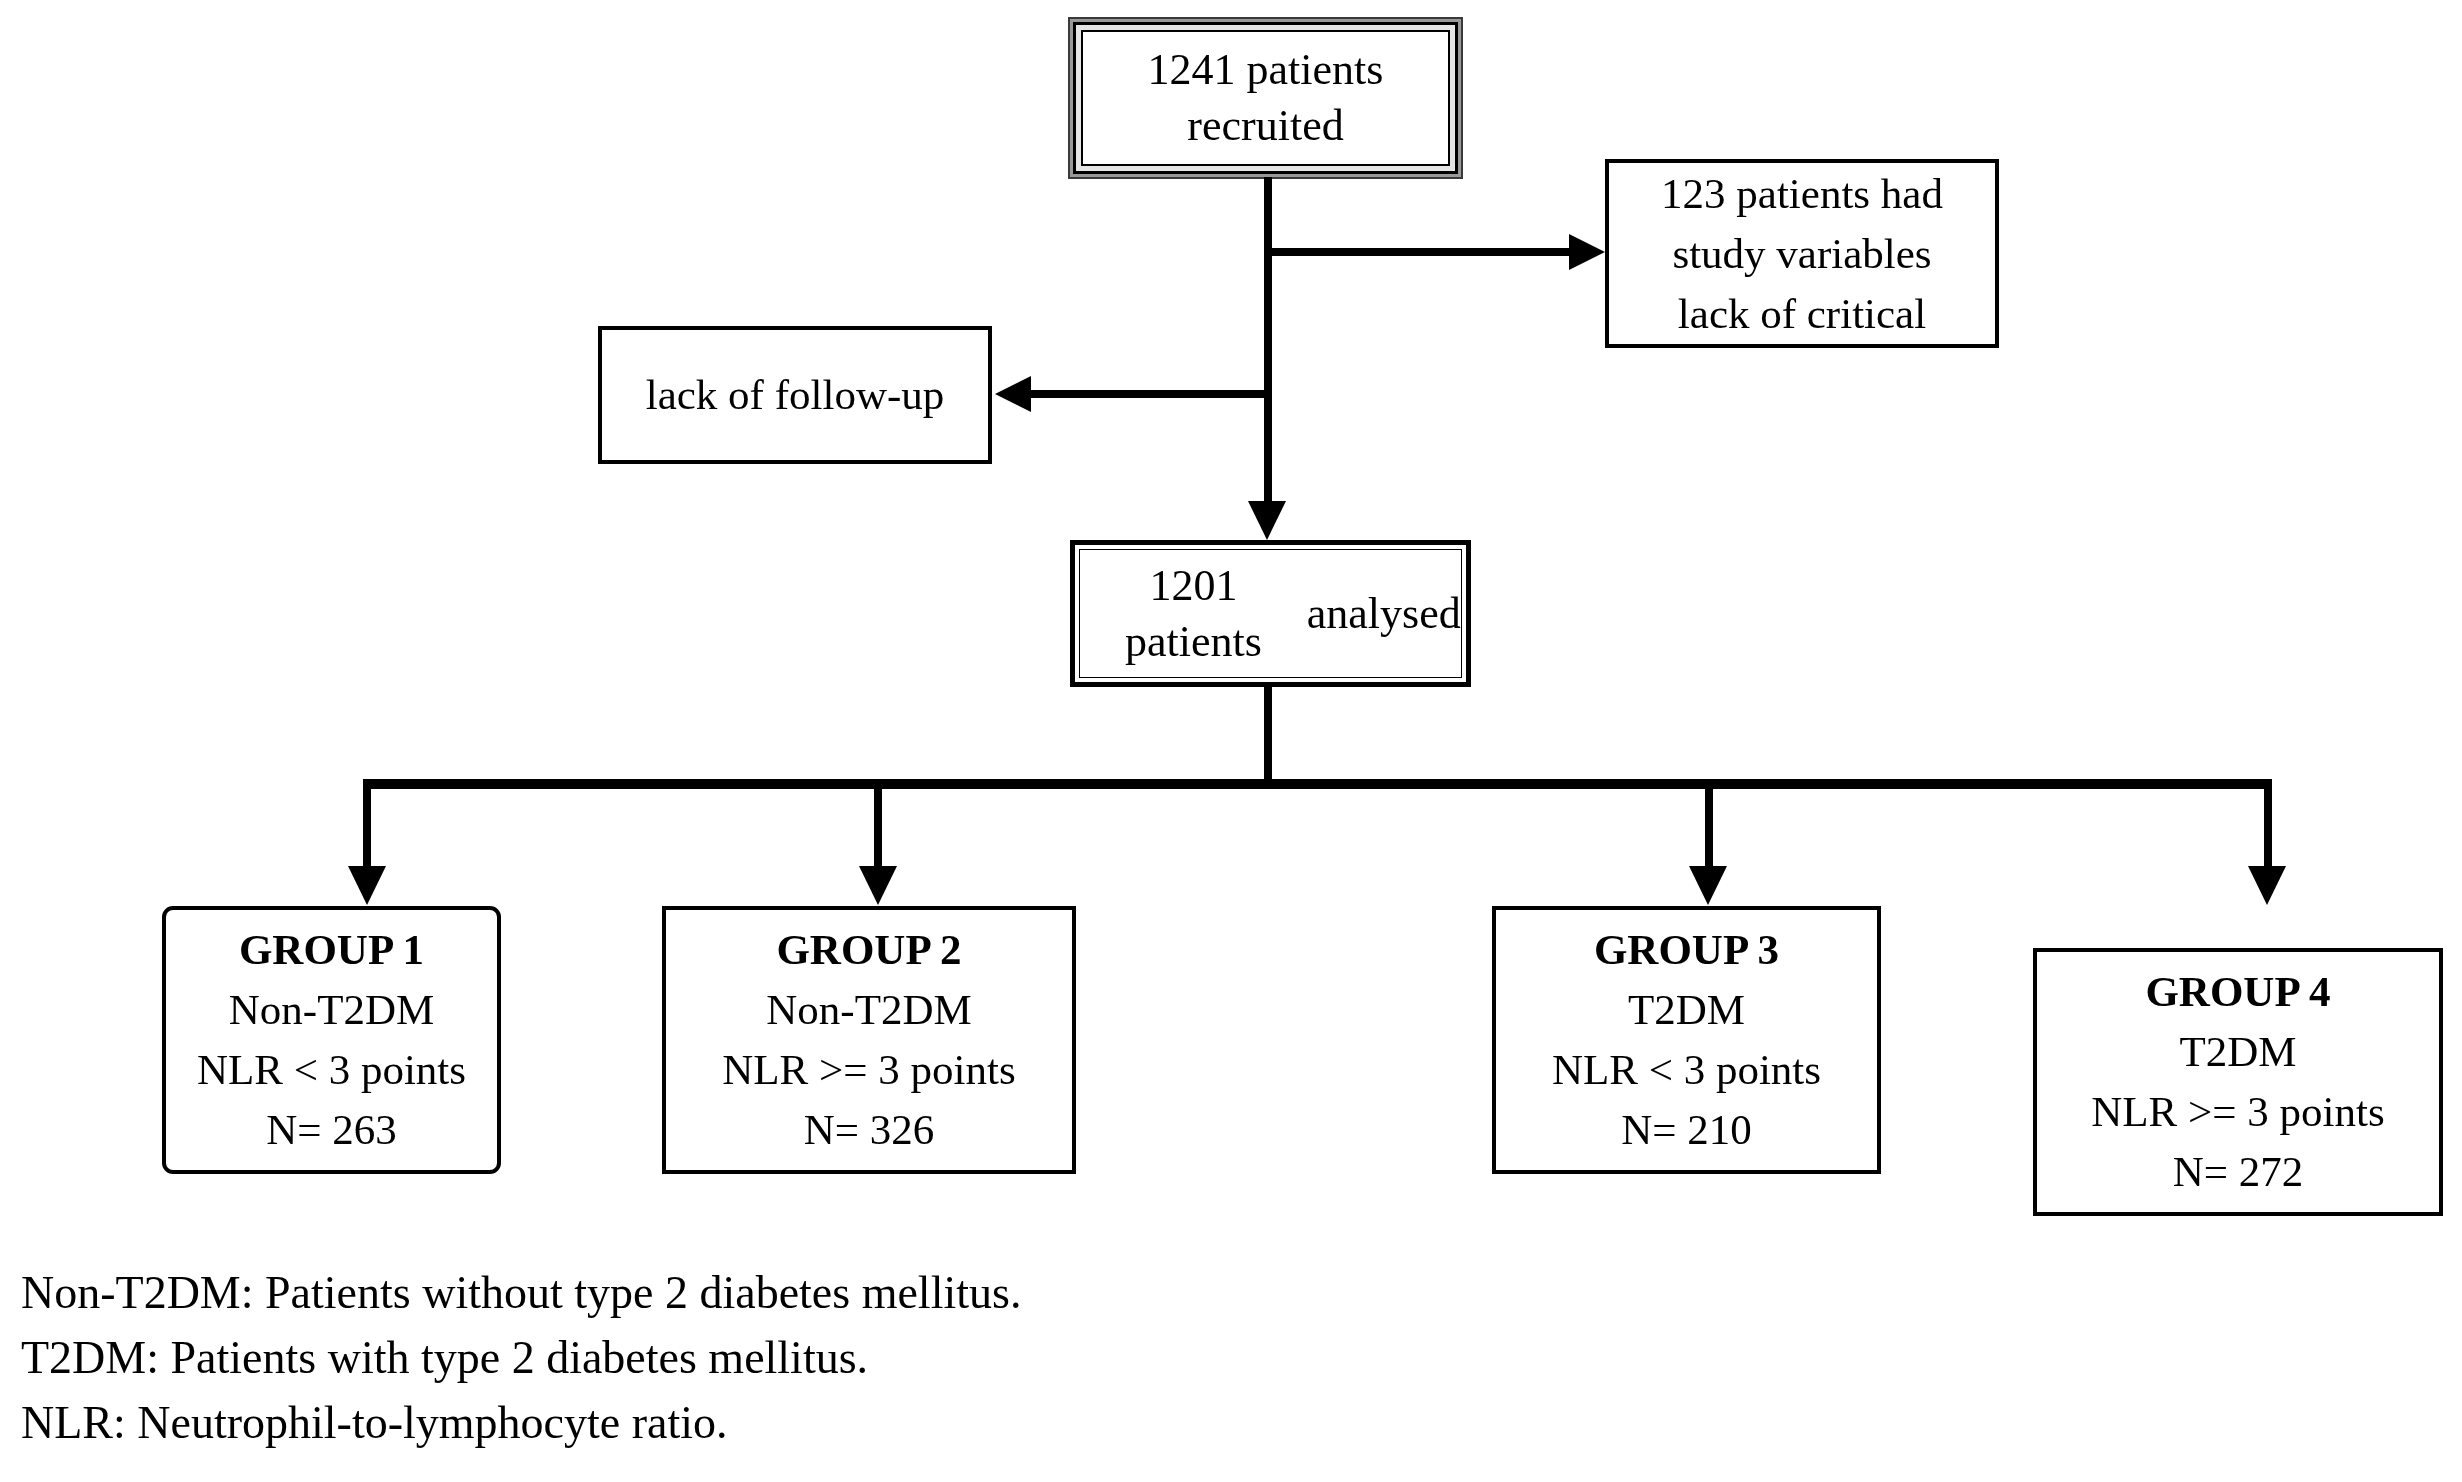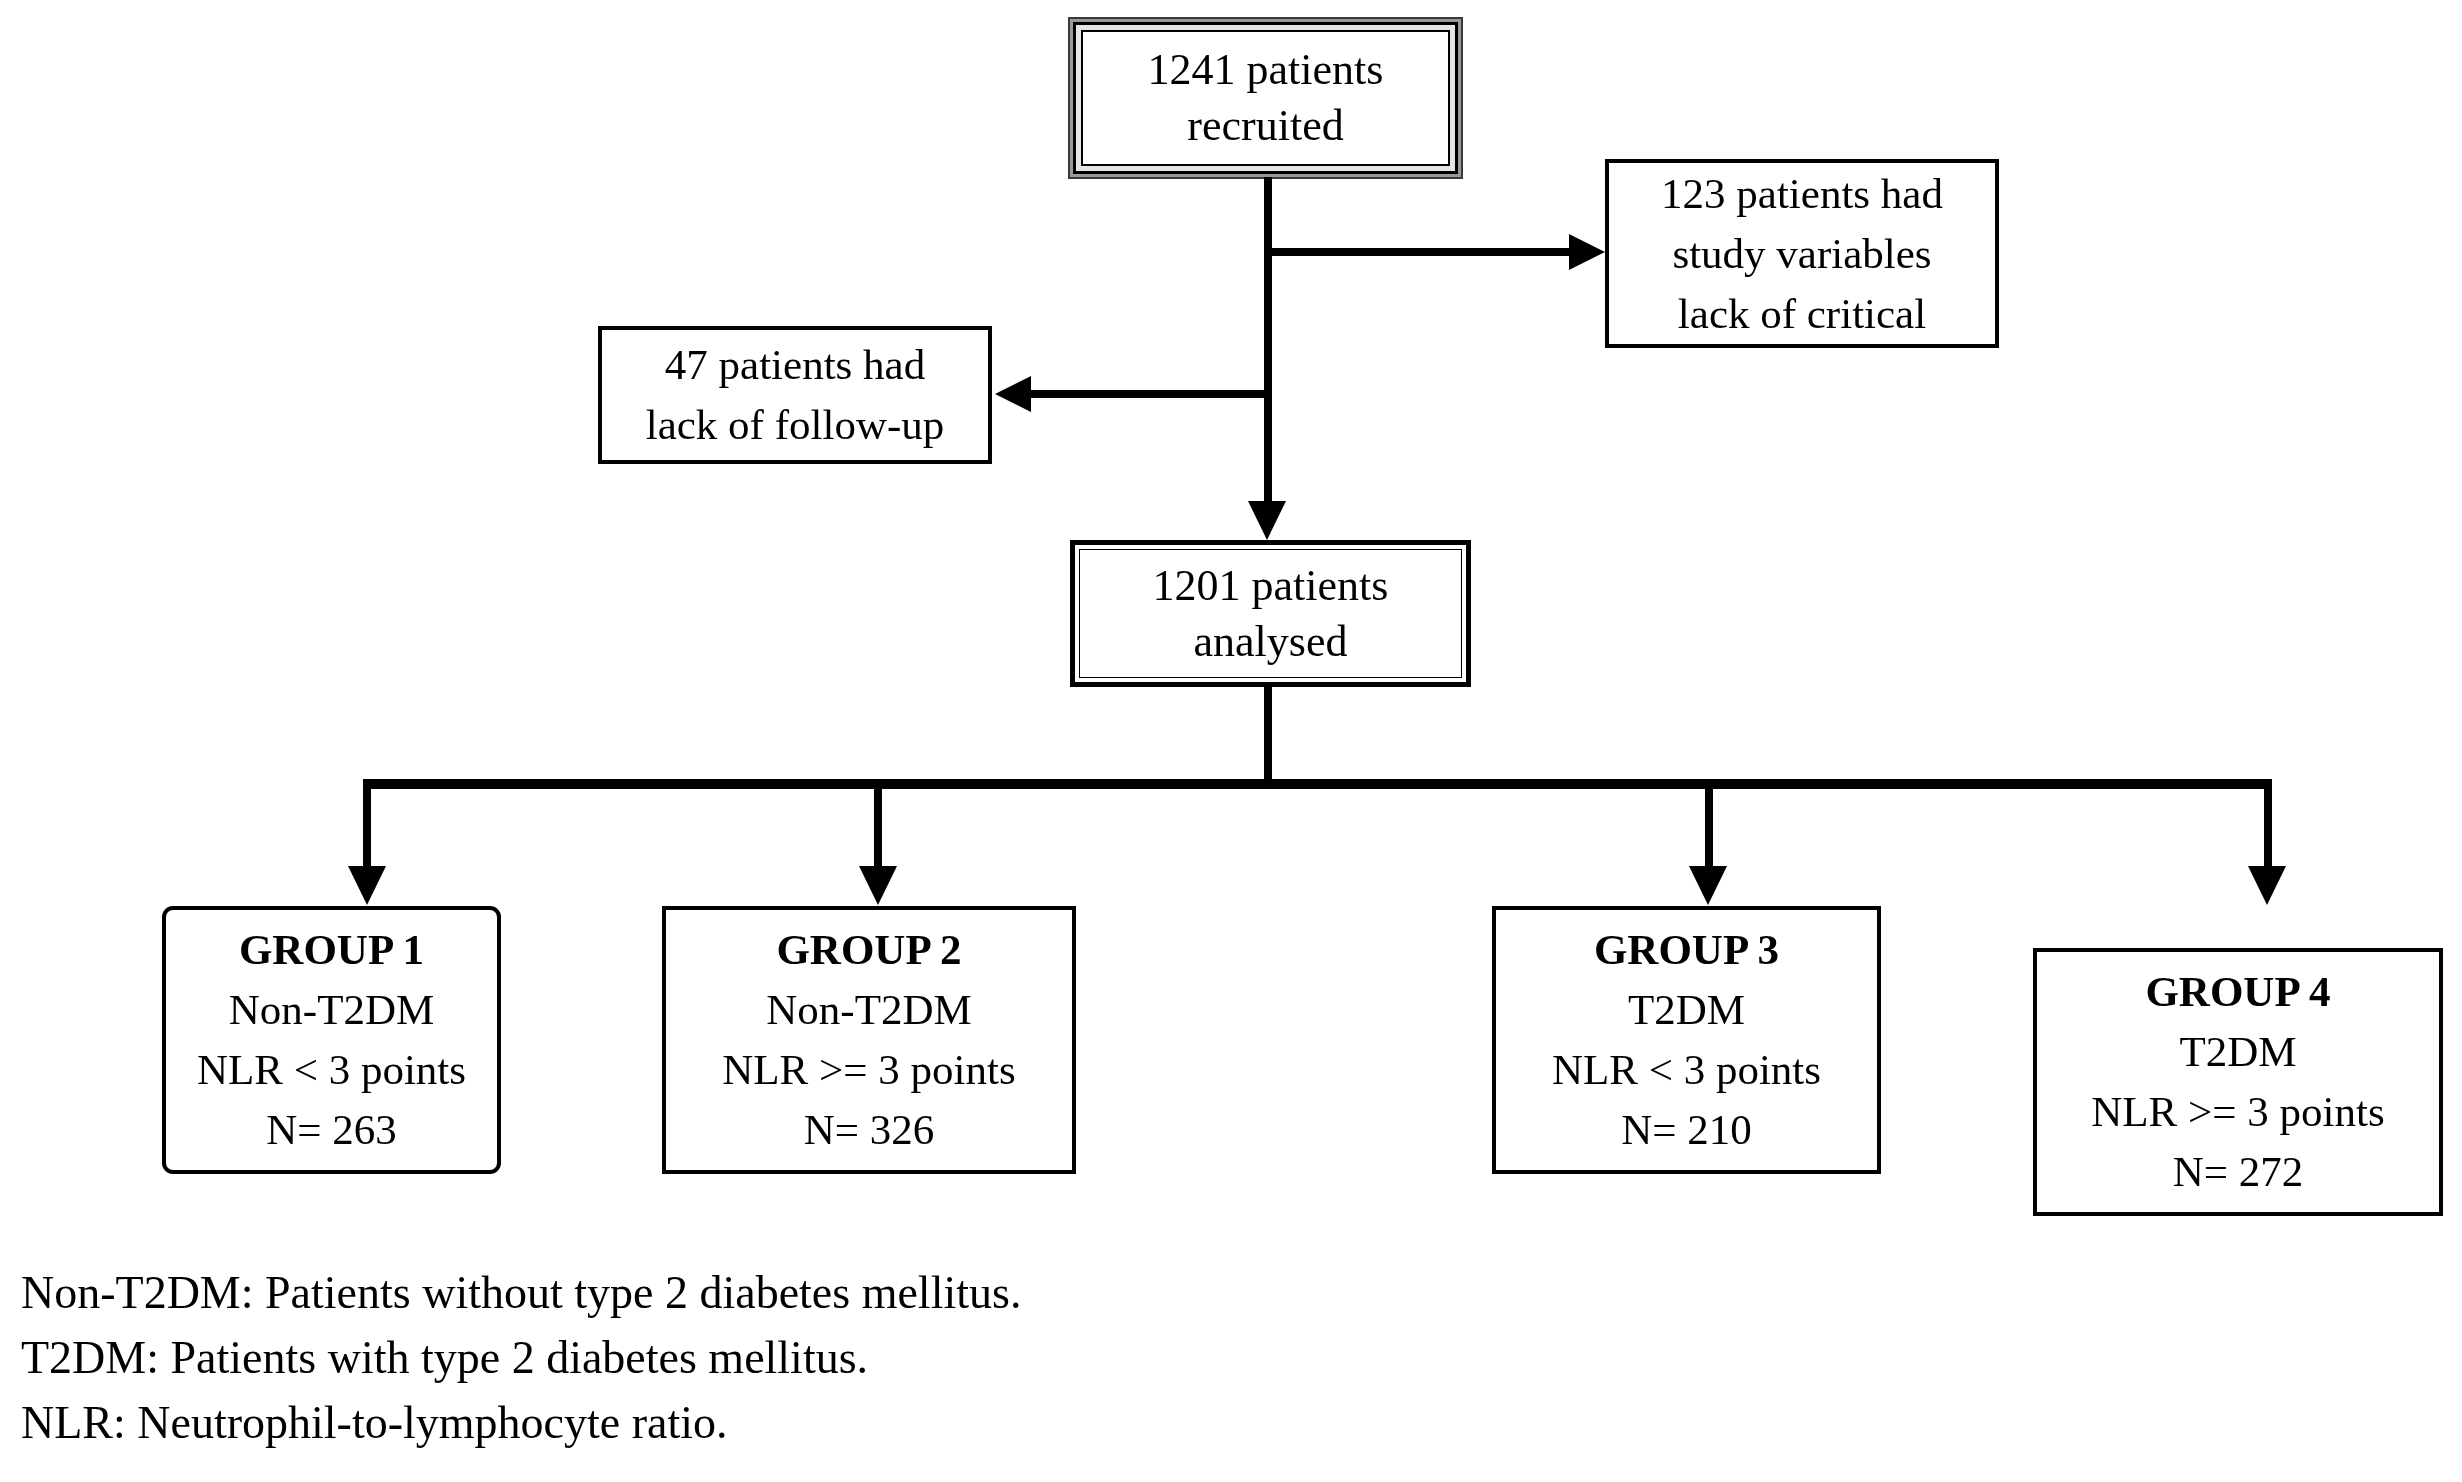--- a/index.html
+++ b/index.html
@@ -65,21 +65,20 @@
     padding: 4.3px;
     box-sizing: border-box;
   }
   .double-inner {
     border: 1.7px solid #000;
     background: #fff;
     width: 100%;
     height: 100%;
     box-sizing: border-box;
     display: flex;
-    flex-direction: column;
     align-items: center;
     justify-content: center;
     text-align: center;
   }
 
   .t52 { font-size: 44px; line-height: 56px; }
   .t50 { font-size: 43px; line-height: 60px; }
   .group-title { font-weight: bold; }
 
   
@@ -130,21 +129,20 @@
     </div>
   </div>
 
   <div class="box-plain t50" style="left:1605px; top:159px; width:394px; height:189px;">
     <div>123 patients had</div>
     <div>study variables</div>
     <div>lack of critical</div>
   </div>
 
   <div class="box-plain t50" style="left:598px; top:326px; width:394px; height:138px;">
-    <div>47 patients had</div>
     <div>lack of follow-up</div>
   </div>
 
   <div class="double-outer" style="left:1070px; top:540px; width:401px; height:147px;">
     <div class="double-inner t52">
       <div>1201 patients</div>
       <div>analysed</div>
     </div>
   </div>
 

